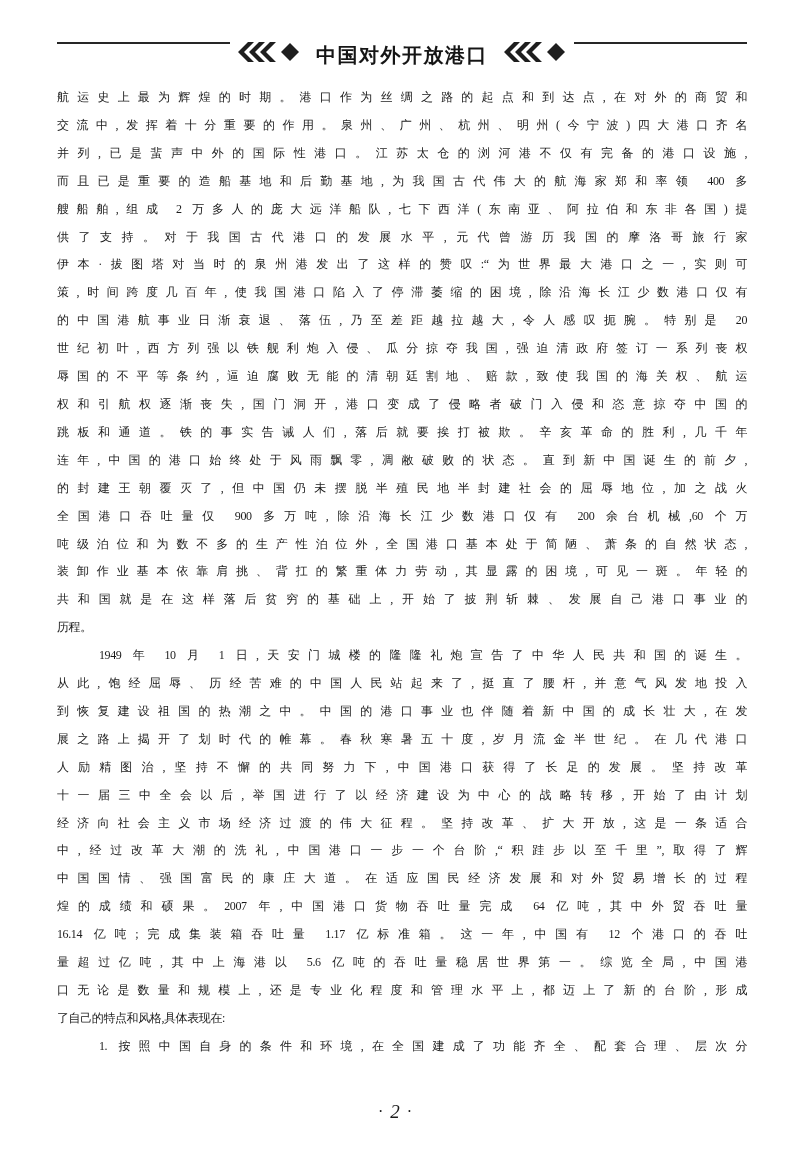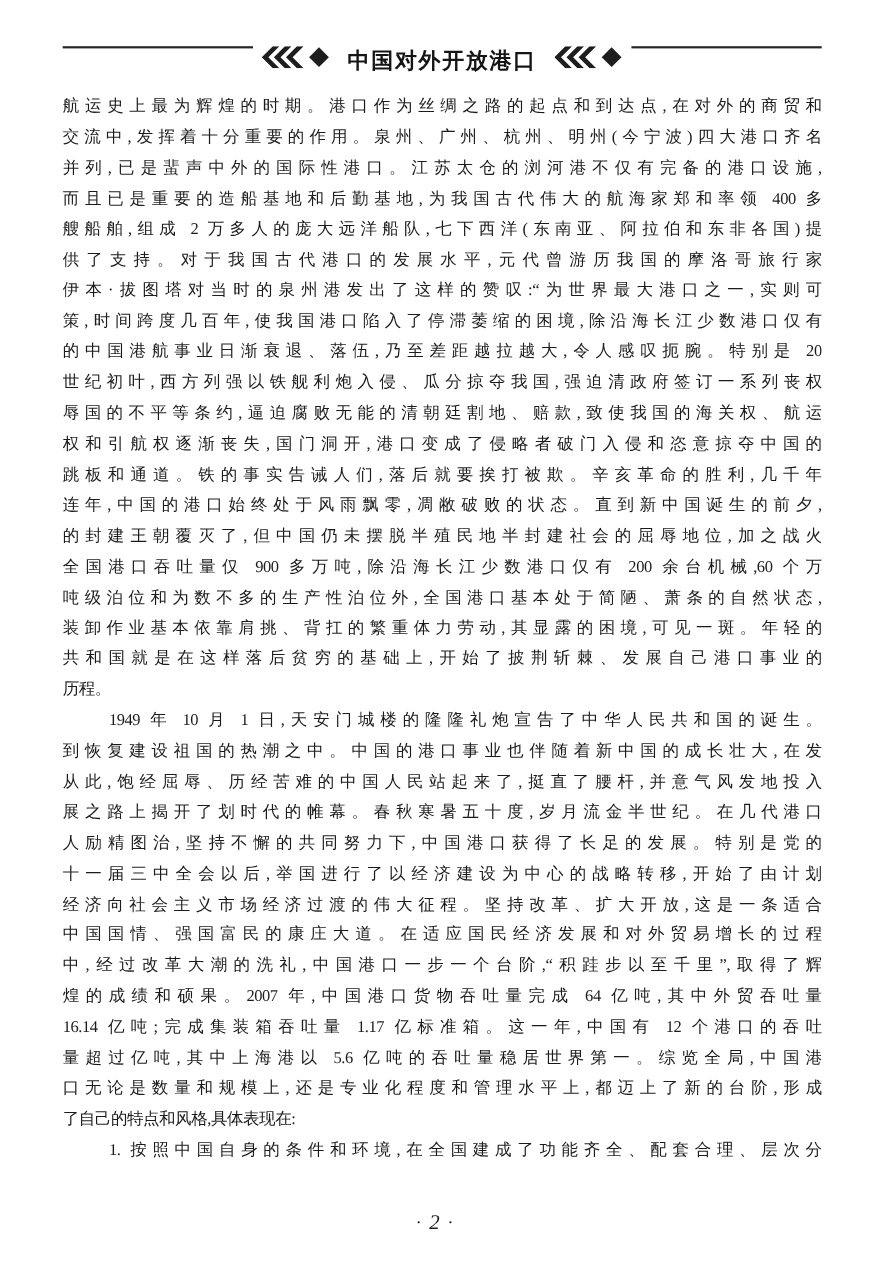--- a/index.html
+++ b/index.html
@@ -41,21 +41,21 @@
     white-space: nowrap;
     color: #151515;
   }
   .text-body {
     position: absolute;
     left: 57px;
     top: 84px;
     width: 690px;
   }
   .line {
-    font-size: 15px;
+    font-size: 12px;
     letter-spacing: -0.4px;
     line-height: 27.92px;
     height: 27.92px;
     overflow: hidden;
     text-align: justify;
     text-align-last: justify;
     text-justify: inter-character;
     white-space: normal;
   }
   .line.ragged { text-align-last: left; }
@@ -125,28 +125,28 @@
     <div class="line">权和引航权逐渐丧失,国门洞开,港口变成了侵略者破门入侵和恣意掠夺中国的</div>
     <div class="line">跳板和通道。铁的事实告诫人们,落后就要挨打被欺。辛亥革命的胜利,几千年</div>
     <div class="line">连年,中国的港口始终处于风雨飘零,凋敝破败的状态。直到新中国诞生的前夕,</div>
     <div class="line">的封建王朝覆灭了,但中国仍未摆脱半殖民地半封建社会的屈辱地位,加之战火</div>
     <div class="line">全国港口吞吐量仅 900 多万吨,除沿海长江少数港口仅有 200 余台机械,60 个万</div>
     <div class="line">吨级泊位和为数不多的生产性泊位外,全国港口基本处于简陋、萧条的自然状态,</div>
     <div class="line">装卸作业基本依靠肩挑、背扛的繁重体力劳动,其显露的困境,可见一斑。年轻的</div>
     <div class="line">共和国就是在这样落后贫穷的基础上,开始了披荆斩棘、发展自己港口事业的</div>
     <div class="line ragged">历程。</div>
     <div class="line indent">1949 年 10 月 1 日,天安门城楼的隆隆礼炮宣告了中华人民共和国的诞生。</div>
+    <div class="line">从此,饱经屈辱、历经苦难的中国人民站起来了,挺直了腰杆,并意气风发地投入</div>
     <div class="line">到恢复建设祖国的热潮之中。中国的港口事业也伴随着新中国的成长壮大,在发</div>
-    <div class="line">从此,饱经屈辱、历经苦难的中国人民站起来了,挺直了腰杆,并意气风发地投入</div>
     <div class="line">展之路上揭开了划时代的帷幕。春秋寒暑五十度,岁月流金半世纪。在几代港口</div>
-    <div class="line">人励精图治,坚持不懈的共同努力下,中国港口获得了长足的发展。特别是党的</div>
+    <div class="line">人励精图治,坚持不懈的共同努力下,中国港口获得了长足的发展。坚持改革</div>
     <div class="line">十一届三中全会以后,举国进行了以经济建设为中心的战略转移,开始了由计划</div>
     <div class="line">经济向社会主义市场经济过渡的伟大征程。坚持改革、扩大开放,这是一条适合</div>
+    <div class="line">中,经过改革大潮的洗礼,中国港口一步一个台阶,“积跬步以至千里”,取得了辉</div>
     <div class="line">中国国情、强国富民的康庄大道。在适应国民经济发展和对外贸易增长的过程</div>
-    <div class="line">中,经过改革大潮的洗礼,中国港口一步一个台阶,“积跬步以至千里”,取得了辉</div>
     <div class="line">煌的成绩和硕果。2007 年,中国港口货物吞吐量完成 64 亿吨,其中外贸吞吐量</div>
     <div class="line">16.14 亿吨;完成集装箱吞吐量 1.17 亿标准箱。这一年,中国有 12 个港口的吞吐</div>
     <div class="line">量超过亿吨,其中上海港以 5.6 亿吨的吞吐量稳居世界第一。综览全局,中国港</div>
     <div class="line">口无论是数量和规模上,还是专业化程度和管理水平上,都迈上了新的台阶,形成</div>
     <div class="line ragged">了自己的特点和风格,具体表现在:</div>
     <div class="line indent">1. 按照中国自身的条件和环境,在全国建成了功能齐全、配套合理、层次分</div>
   </div>
 
 <div class="page-footer">
   <span class="dot">·</span>

